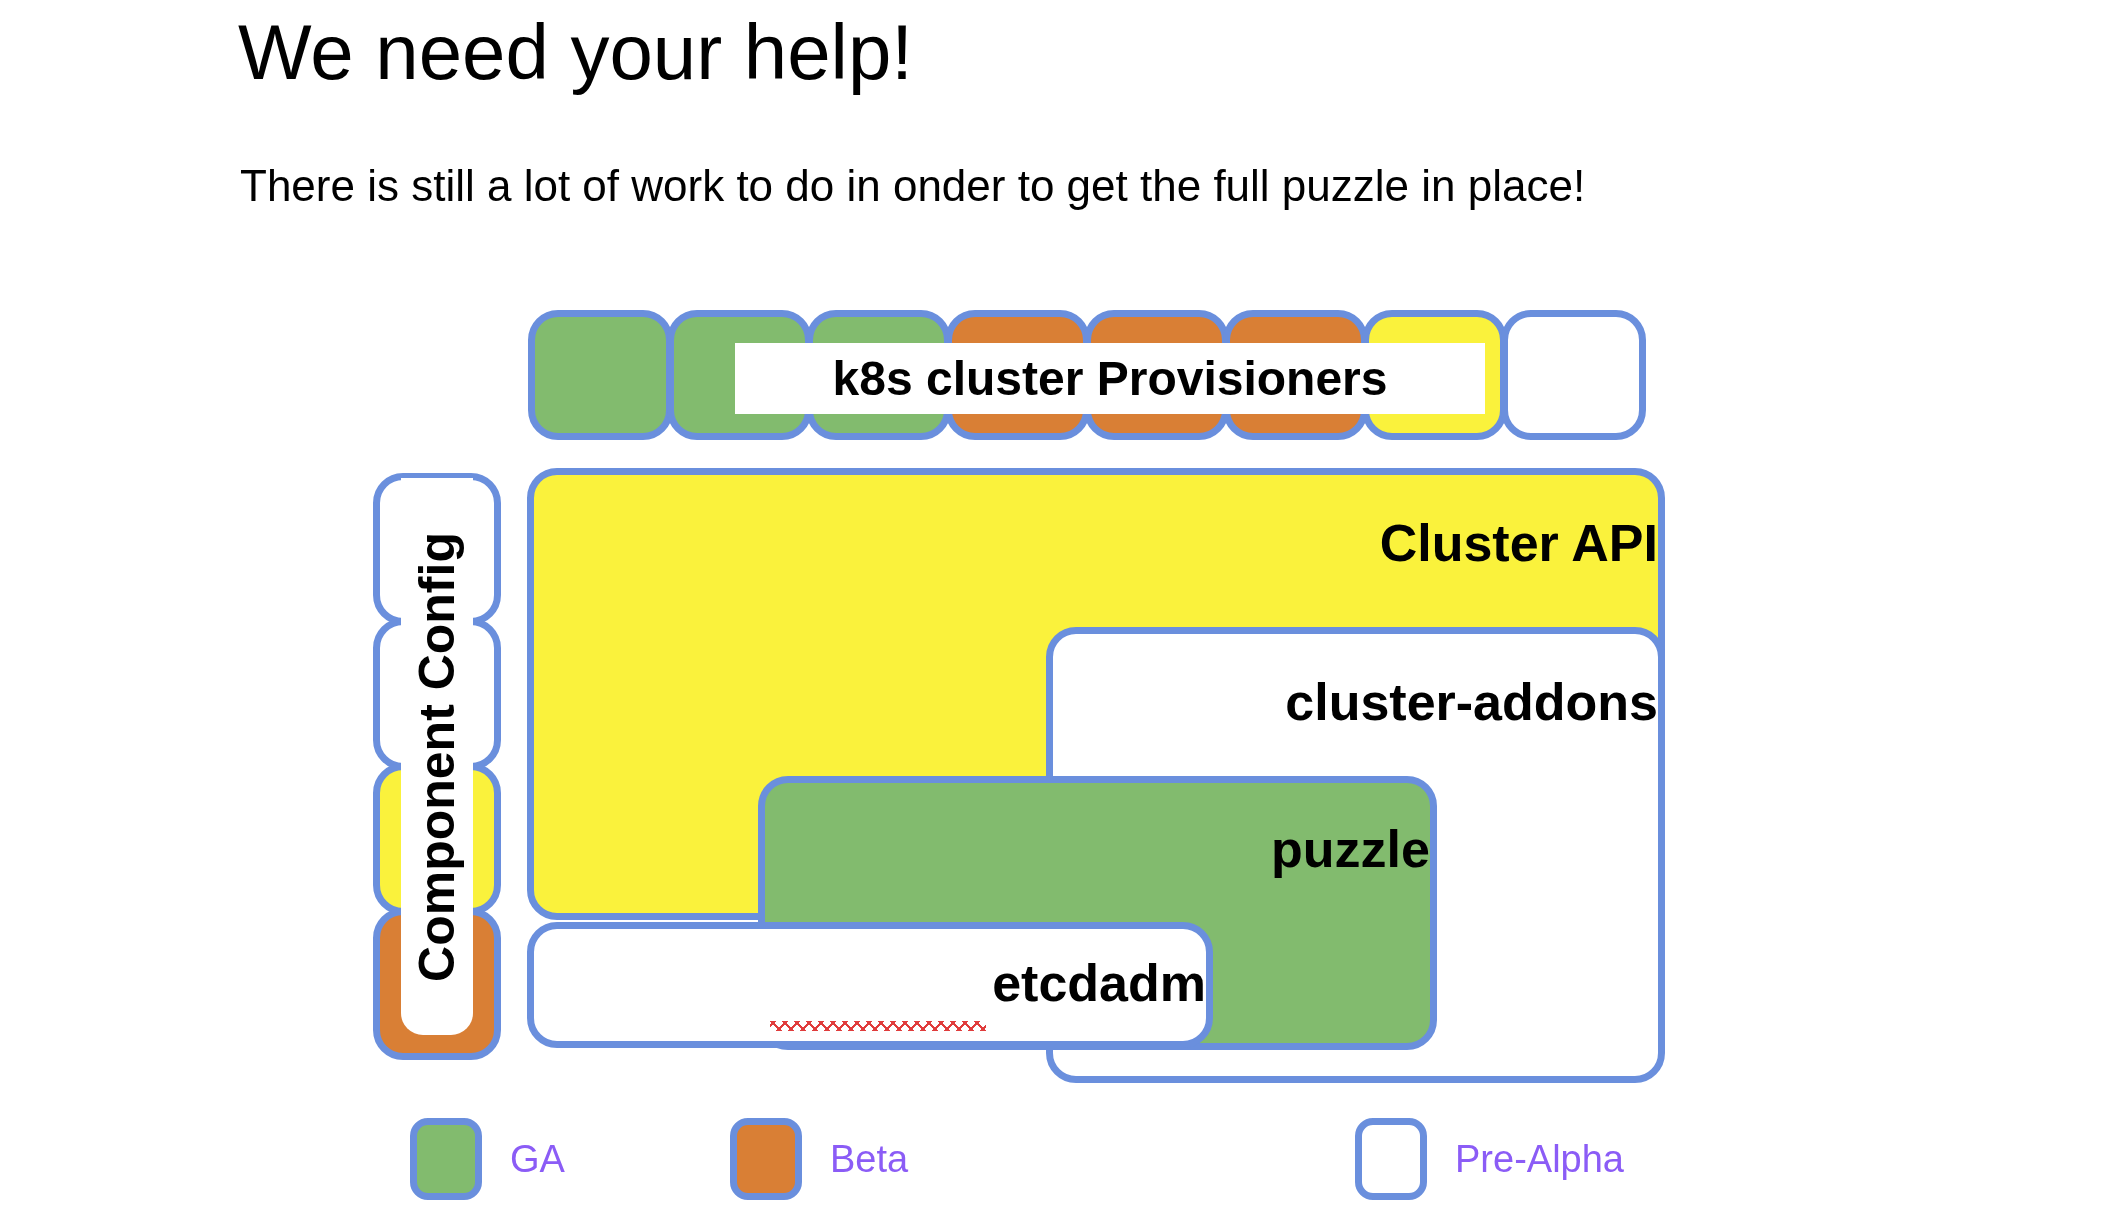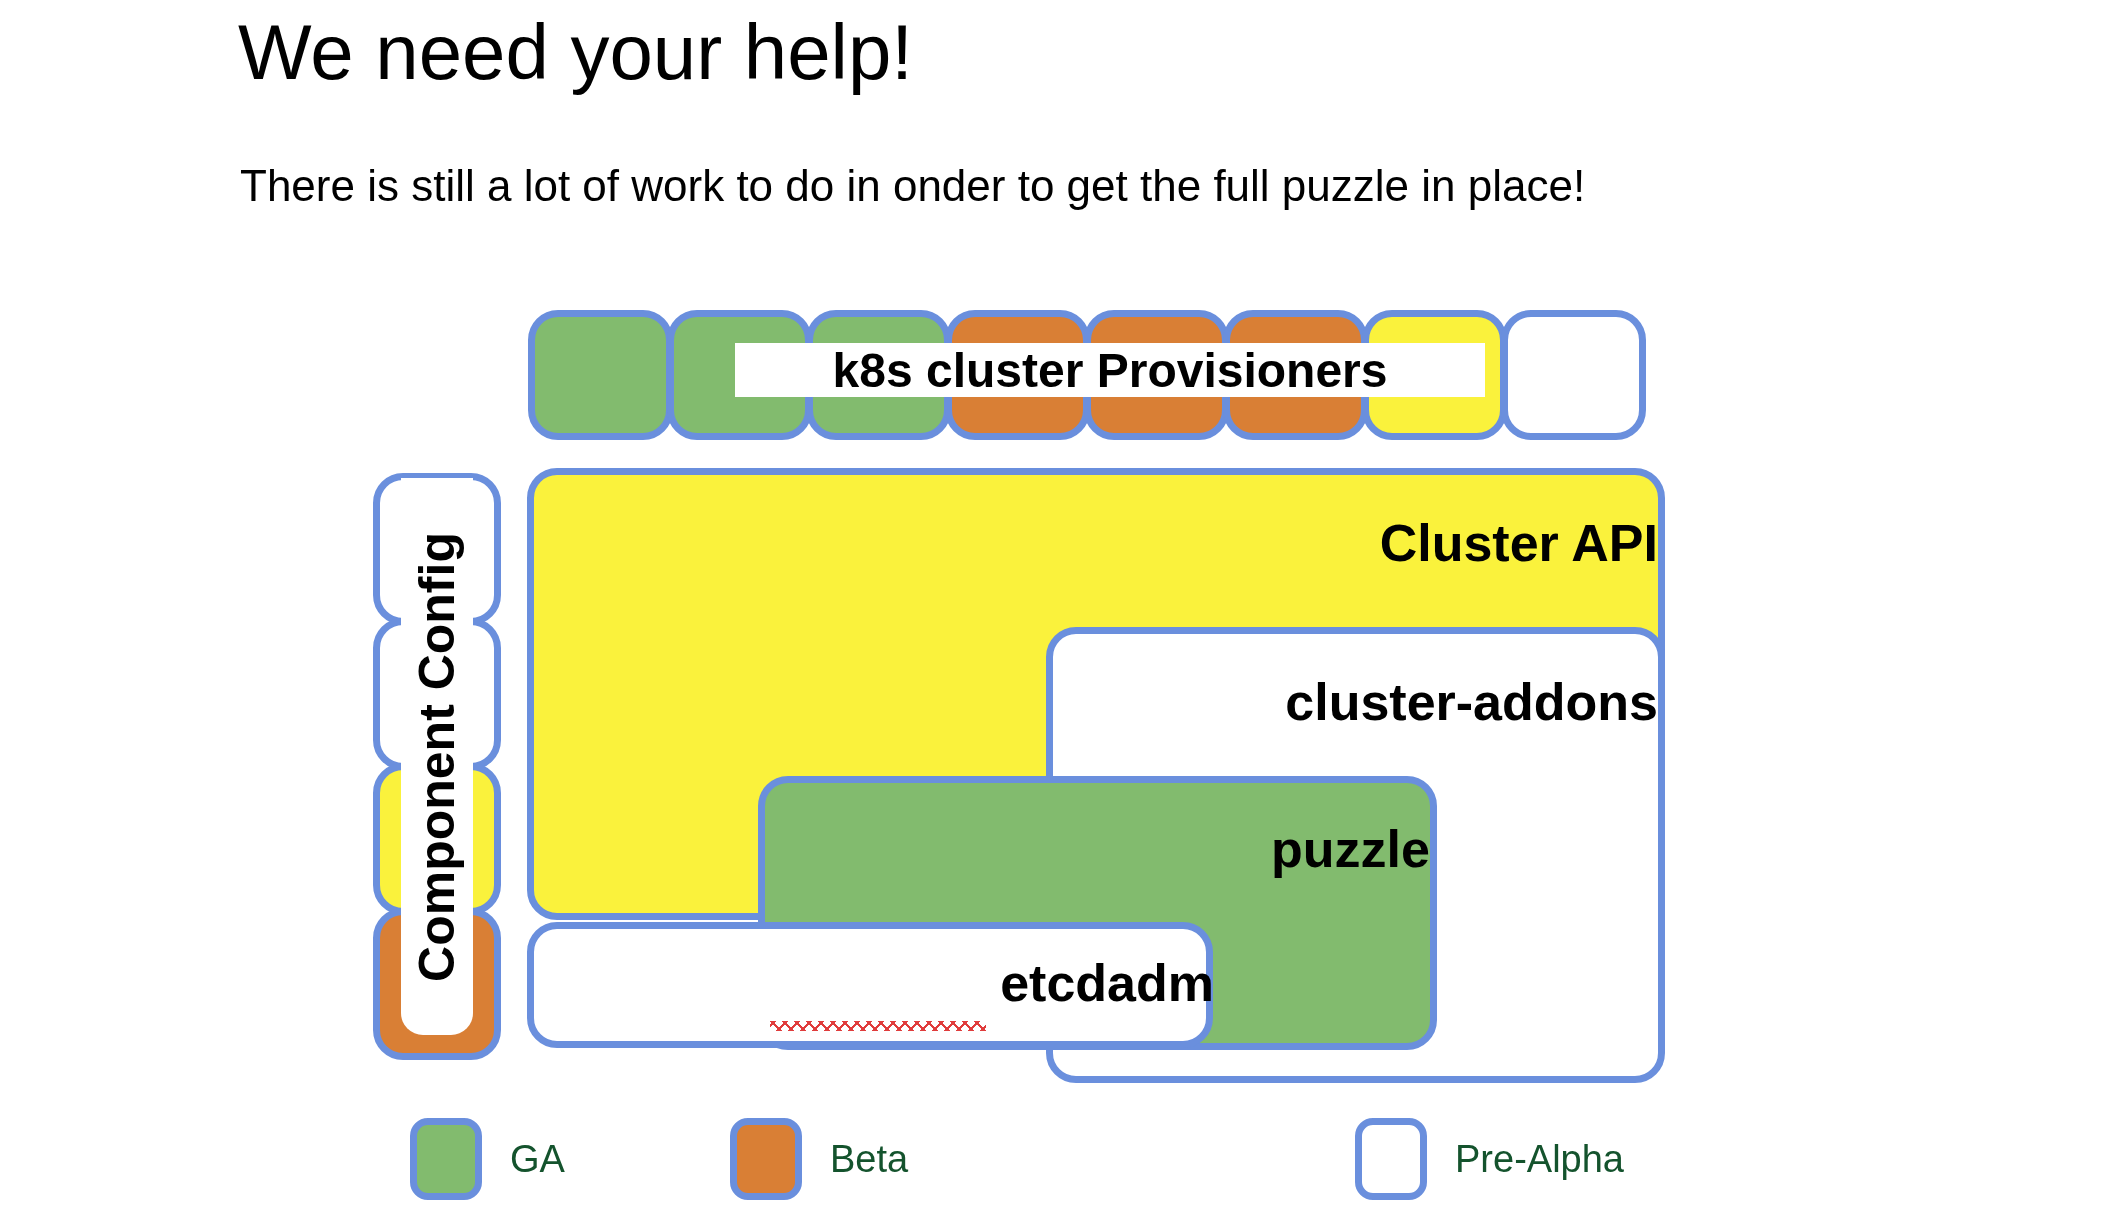--- a/index.html
+++ b/index.html
@@ -123,21 +123,21 @@
     box-sizing: border-box;
     width: 72px;
     height: 82px;
     border: 7px solid #6a8fdd;
     border-radius: 18px;
   }
   .legend-text {
     margin-left: 28px;
     font-size: 38px;
     font-weight: 400;
-    color: #14532d;
+    color: #8b5cf6;
     white-space: nowrap;
   }
 </style>
 </head>
 <body>
 
 <div id="slide">
 
   <div id="title">We need your help!</div>
   <div id="subtitle">There is still a lot of work to do in onder to get the full puzzle in place!</div>
@@ -145,21 +145,21 @@
   <div>
     <div class="block fill-ga" style="left:528px;  top:310px; width:145px; height:130px;"></div>
     <div class="block fill-ga" style="left:667px;  top:310px; width:145px; height:130px;"></div>
     <div class="block fill-ga" style="left:806px;  top:310px; width:145px; height:130px;"></div>
     <div class="block fill-beta" style="left:945px;  top:310px; width:145px; height:130px;"></div>
     <div class="block fill-beta" style="left:1084px; top:310px; width:145px; height:130px;"></div>
     <div class="block fill-beta" style="left:1223px; top:310px; width:145px; height:130px;"></div>
     <div class="block fill-alpha" style="left:1362px; top:310px; width:145px; height:130px;"></div>
     <div class="block fill-pre" style="left:1501px; top:310px; width:145px; height:130px;"></div>
 
-    <div class="label-plate" style="left:735px; top:343px; width:750px; height:54px; font-size:48px;">k8s cluster Provisioners</div>
+    <div class="label-plate" style="left:735px; top:343px; width:750px; height:71px; font-size:48px;">k8s cluster Provisioners</div>
   </div>
 
   <div>
     <div class="block fill-pre" style="left:373px; top:473px; width:128px; height:152px;"></div>
     <div class="block fill-pre" style="left:373px; top:618px; width:128px; height:152px;"></div>
     <div class="block fill-alpha" style="left:373px; top:763px; width:128px; height:152px;"></div>
     <div class="block fill-beta" style="left:373px; top:908px; width:128px; height:152px;"></div>
 
     <div id="cc-strip" style="left:401px; top:478px; width:72px; height:557px;">
       <span>Component Config</span>
@@ -172,21 +172,21 @@
 
   <div class="block fill-pre" style="left:1046px; top:627px; width:619px; height:456px;">
     <div class="region-label" style="left:0; top:38px; font-size:52px;">cluster-addons</div>
   </div>
 
   <div class="block fill-ga" style="left:758px; top:776px; width:679px; height:274px;">
     <div class="region-label" style="left:0; top:36px; font-size:52px;">puzzle</div>
   </div>
 
   <div class="block fill-pre" style="left:527px; top:922px; width:686px; height:126px;">
-    <div class="region-label" style="left:0; top:24px; font-size:52px;margin-left:8px;">etcdadm</div>
+    <div class="region-label" style="left:0; top:24px; font-size:52px;">etcdadm</div>
     <div class="squiggle" style="left:236px; top:92px; width:216px;"></div>
   </div>
 
   <div id="legend">
     <div class="legend-item" style="left:410px;">
       <div class="legend-swatch" style="background:#82bb6e;"></div>
       <div class="legend-text">GA</div>
     </div>
     <div class="legend-item" style="left:730px;">
       <div class="legend-swatch" style="background:#d97f35;"></div>

